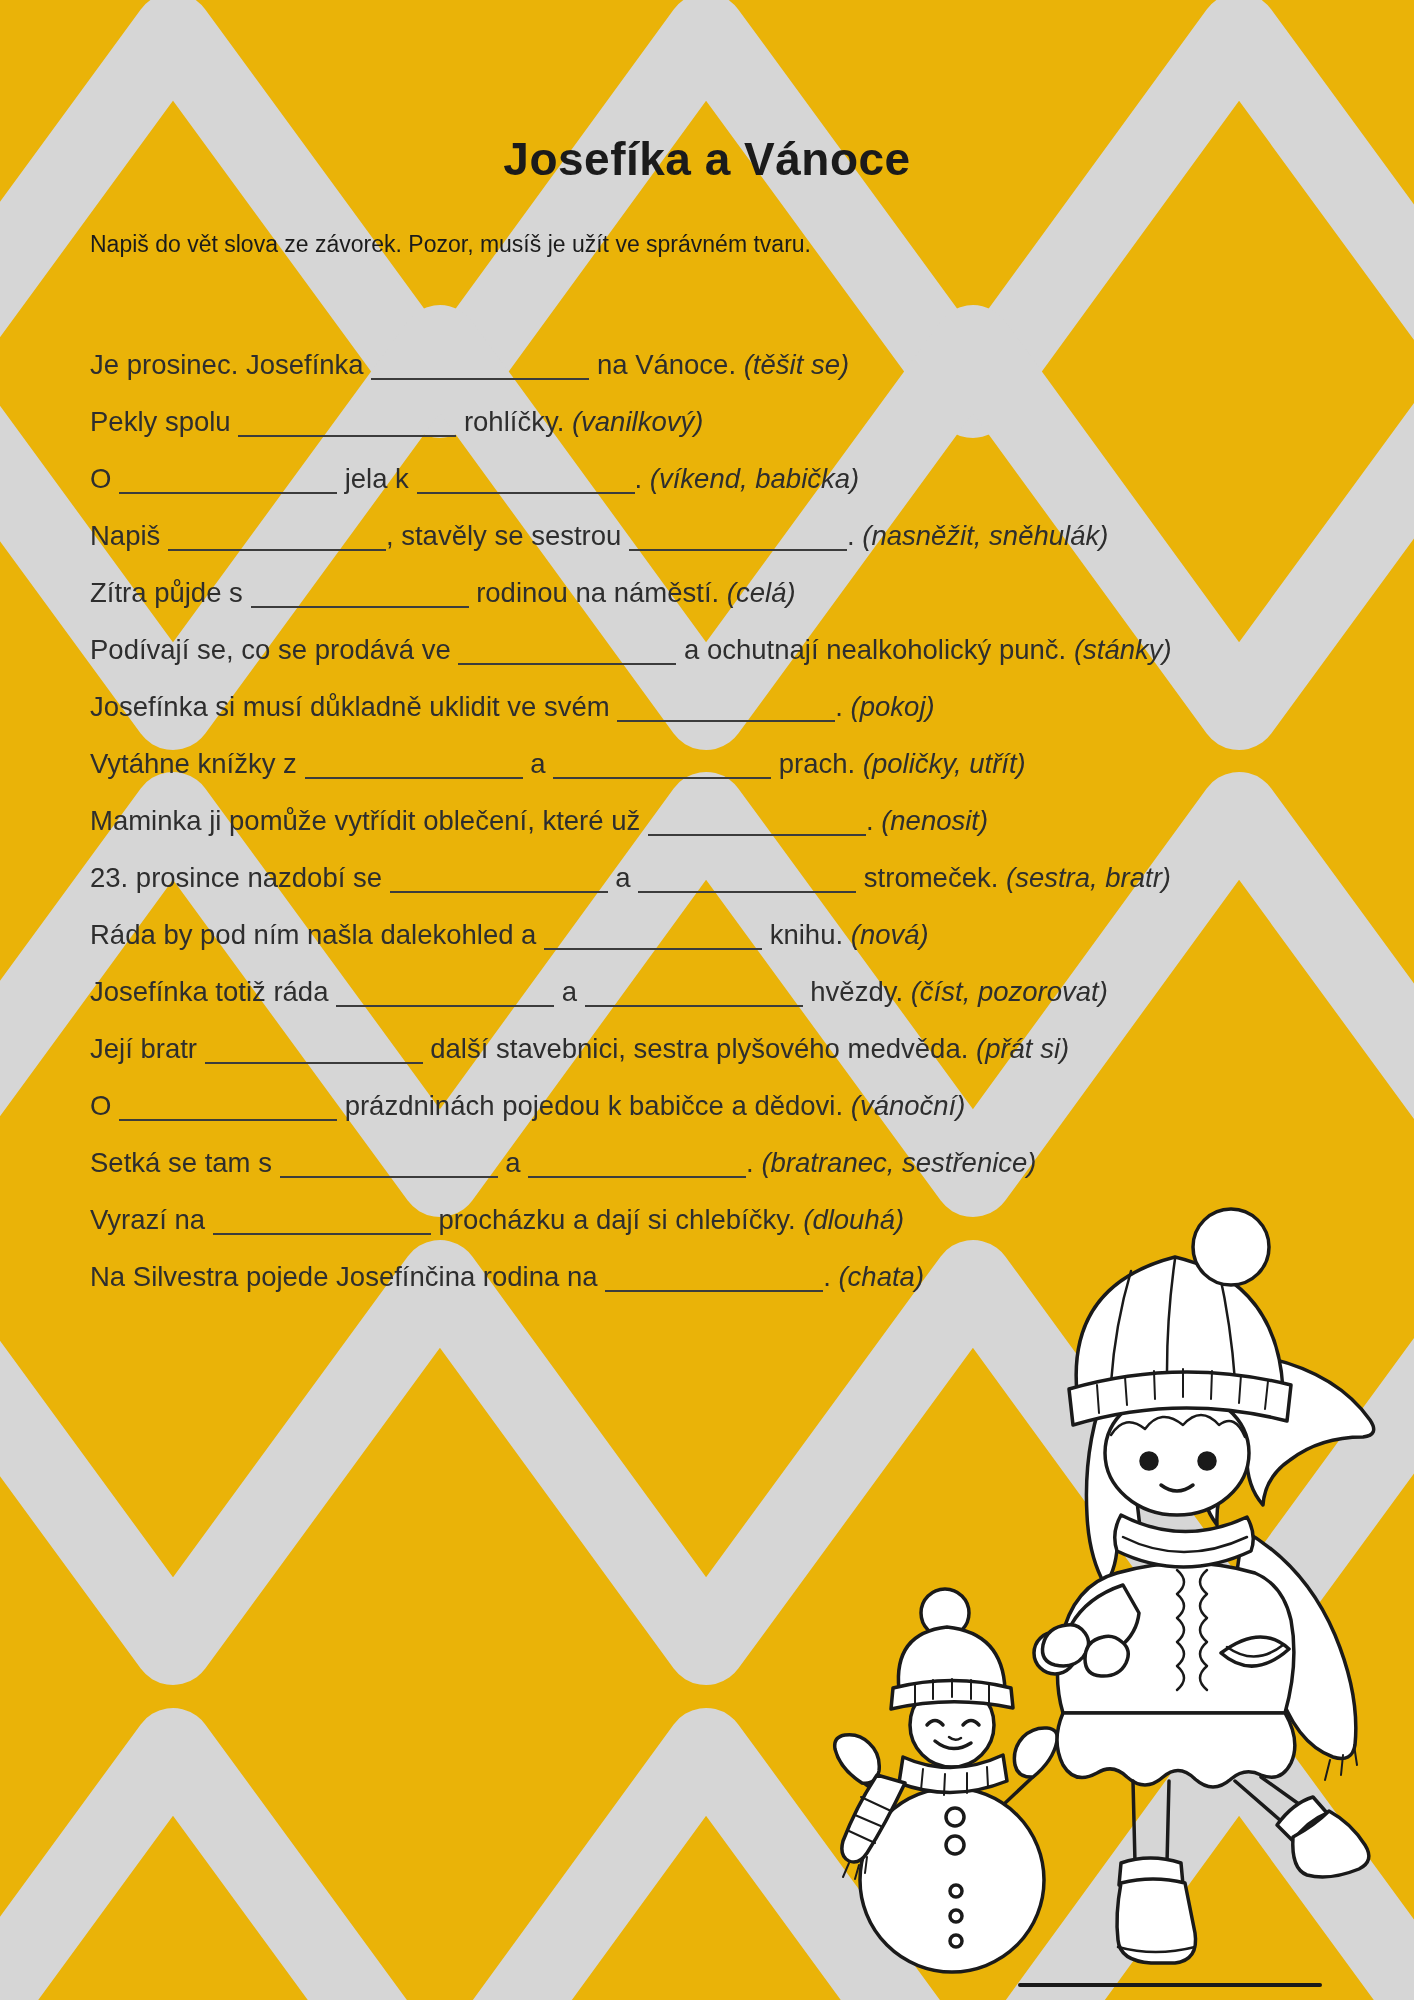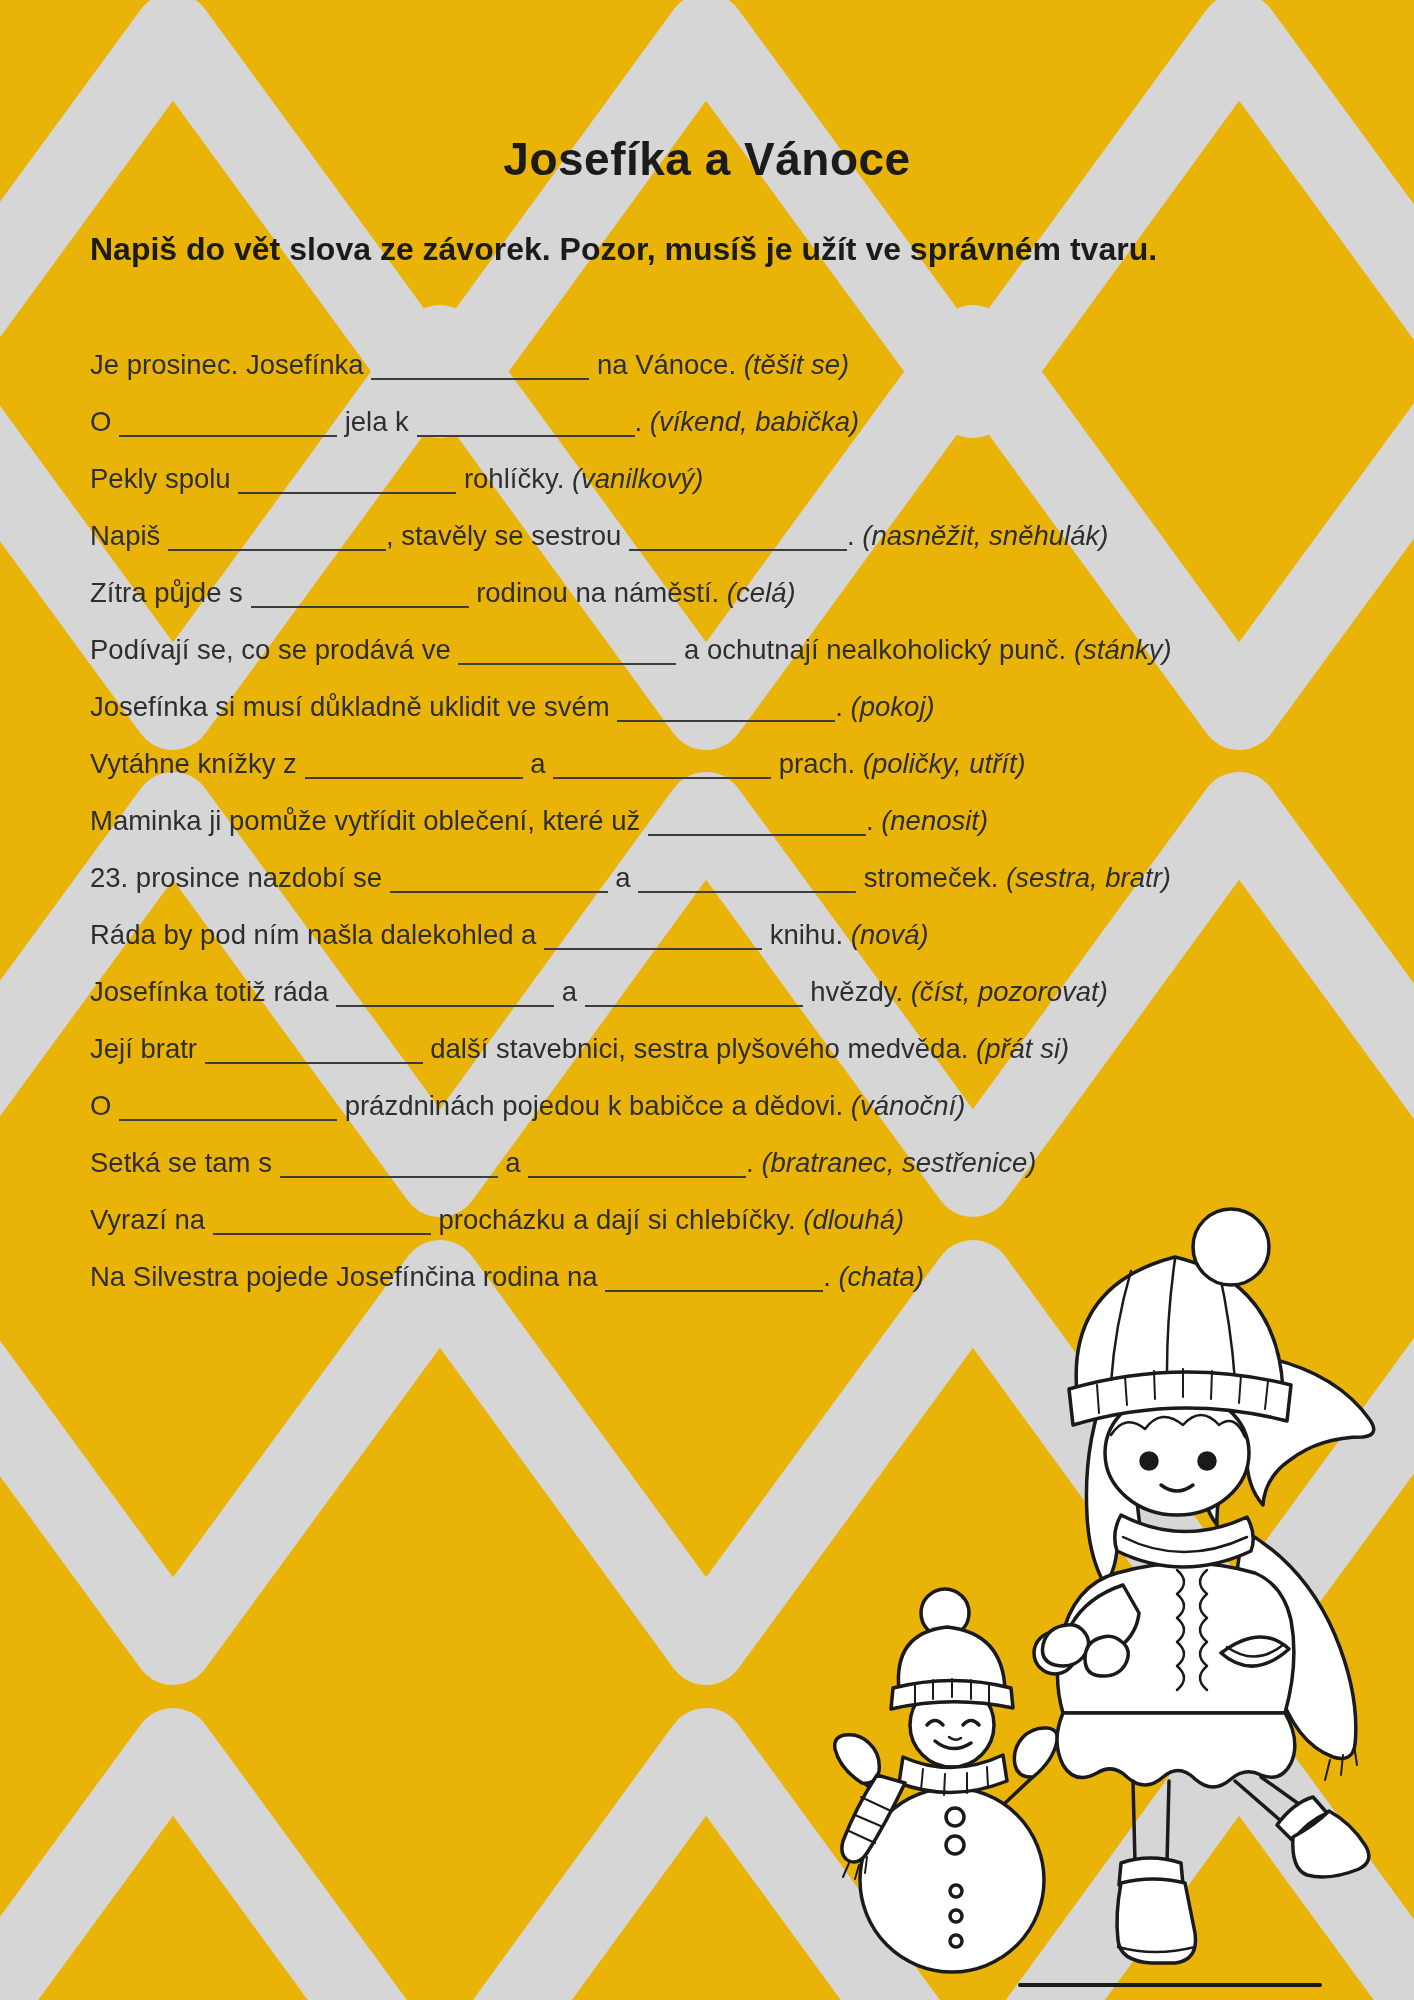--- a/index.html
+++ b/index.html
@@ -14,21 +14,21 @@
   }
   .zigzag-bg{position:absolute;left:0;top:0;width:1414px;height:2000px;}
   .title{
     position:absolute;top:132px;left:0;right:0;
     margin:0;text-align:center;
     font-size:46px;font-weight:700;color:#1b1b1b;
     letter-spacing:.5px;
   }
   .instruction{
     position:absolute;top:231px;left:90px;right:60px;
-    margin:0;font-size:32px;font-weight:700;color:#1b1b1b;
+    margin:0;font-size:23px;font-weight:400;color:#1b1b1b;
   }
   .sentences{
     position:absolute;top:336px;left:90px;right:40px;
     font-size:27.5px;
   }
   .line{height:57px;line-height:57px;white-space:nowrap;}
   .blank{
     display:inline-block;
     width:218px;height:20px;
     border-bottom:2px solid #3c3c3c;
@@ -49,22 +49,22 @@
     <polyline points="-94,1280 173,1645 440,1280 706,1645 973,1280 1239,1645 1506,1280"></polyline>
     <polyline points="-94,2113 173,1748 440,2113 706,1748 973,2113 1239,1748 1506,2113"></polyline>
   </svg>
 
   <h1 class="title">Josefíka a Vánoce</h1>
 
   <p class="instruction">Napiš do vět slova ze závorek. Pozor, musíš je užít ve správném tvaru.</p>
 
   <div class="sentences">
       <div class="line"><span>Je prosinec. Josefínka </span><span class="blank"></span><span> na Vánoce.</span><span class="hint"> (těšit se)</span></div>
+      <div class="line"><span>Pekly spolu </span><span class="blank"></span><span> rohlíčky.</span><span class="hint"> (vanilkový)</span></div>
       <div class="line"><span>O </span><span class="blank"></span><span> jela k </span><span class="blank"></span><span>.</span><span class="hint"> (víkend, babička)</span></div>
-      <div class="line"><span>Pekly spolu </span><span class="blank"></span><span> rohlíčky.</span><span class="hint"> (vanilkový)</span></div>
       <div class="line"><span>Napiš </span><span class="blank"></span><span>, stavěly se sestrou </span><span class="blank"></span><span>.</span><span class="hint"> (nasněžit, sněhulák)</span></div>
       <div class="line"><span>Zítra půjde s </span><span class="blank"></span><span> rodinou na náměstí.</span><span class="hint"> (celá)</span></div>
       <div class="line"><span>Podívají se, co se prodává ve </span><span class="blank"></span><span> a ochutnají nealkoholický punč.</span><span class="hint"> (stánky)</span></div>
       <div class="line"><span>Josefínka si musí důkladně uklidit ve svém </span><span class="blank"></span><span>.</span><span class="hint"> (pokoj)</span></div>
       <div class="line"><span>Vytáhne knížky z </span><span class="blank"></span><span> a </span><span class="blank"></span><span> prach.</span><span class="hint"> (poličky, utřít)</span></div>
       <div class="line"><span>Maminka ji pomůže vytřídit oblečení, které už </span><span class="blank"></span><span>.</span><span class="hint"> (nenosit)</span></div>
       <div class="line"><span>23. prosince nazdobí se </span><span class="blank"></span><span> a </span><span class="blank"></span><span> stromeček.</span><span class="hint"> (sestra, bratr)</span></div>
       <div class="line"><span>Ráda by pod ním našla dalekohled a </span><span class="blank"></span><span> knihu.</span><span class="hint"> (nová)</span></div>
       <div class="line"><span>Josefínka totiž ráda </span><span class="blank"></span><span> a </span><span class="blank"></span><span> hvězdy.</span><span class="hint"> (číst, pozorovat)</span></div>
       <div class="line"><span>Její bratr </span><span class="blank"></span><span> další stavebnici, sestra plyšového medvěda.</span><span class="hint"> (přát si)</span></div>

